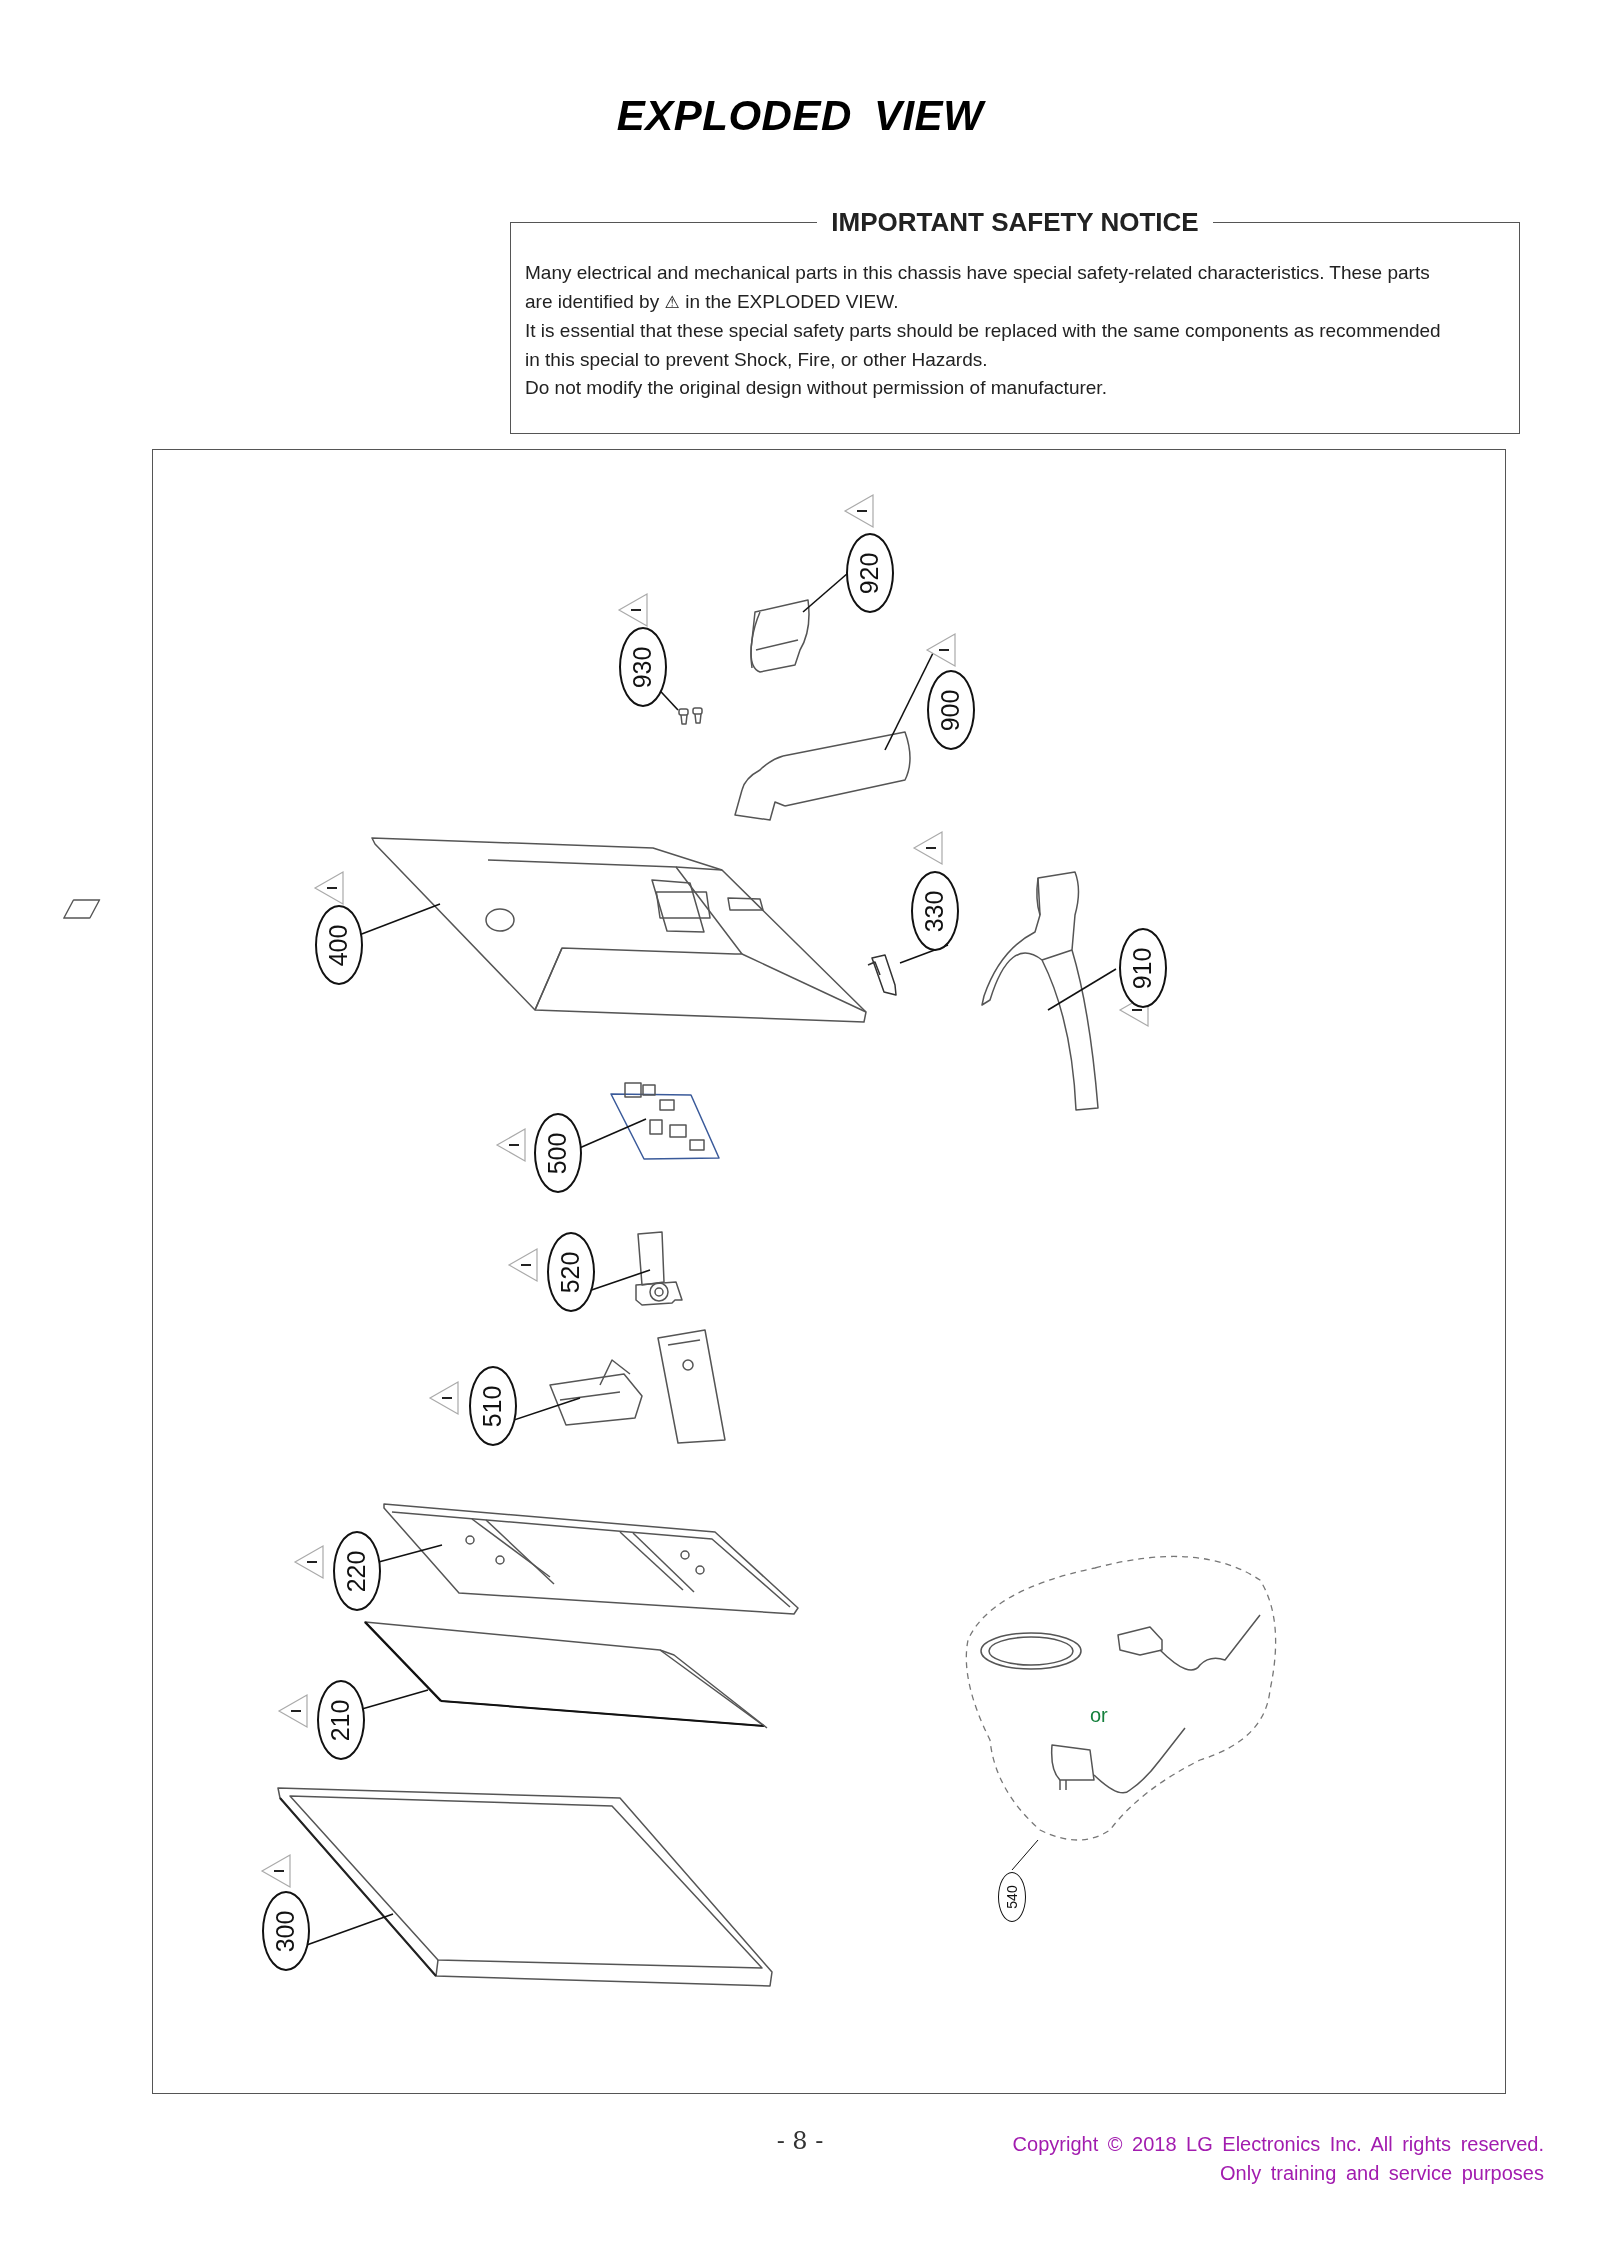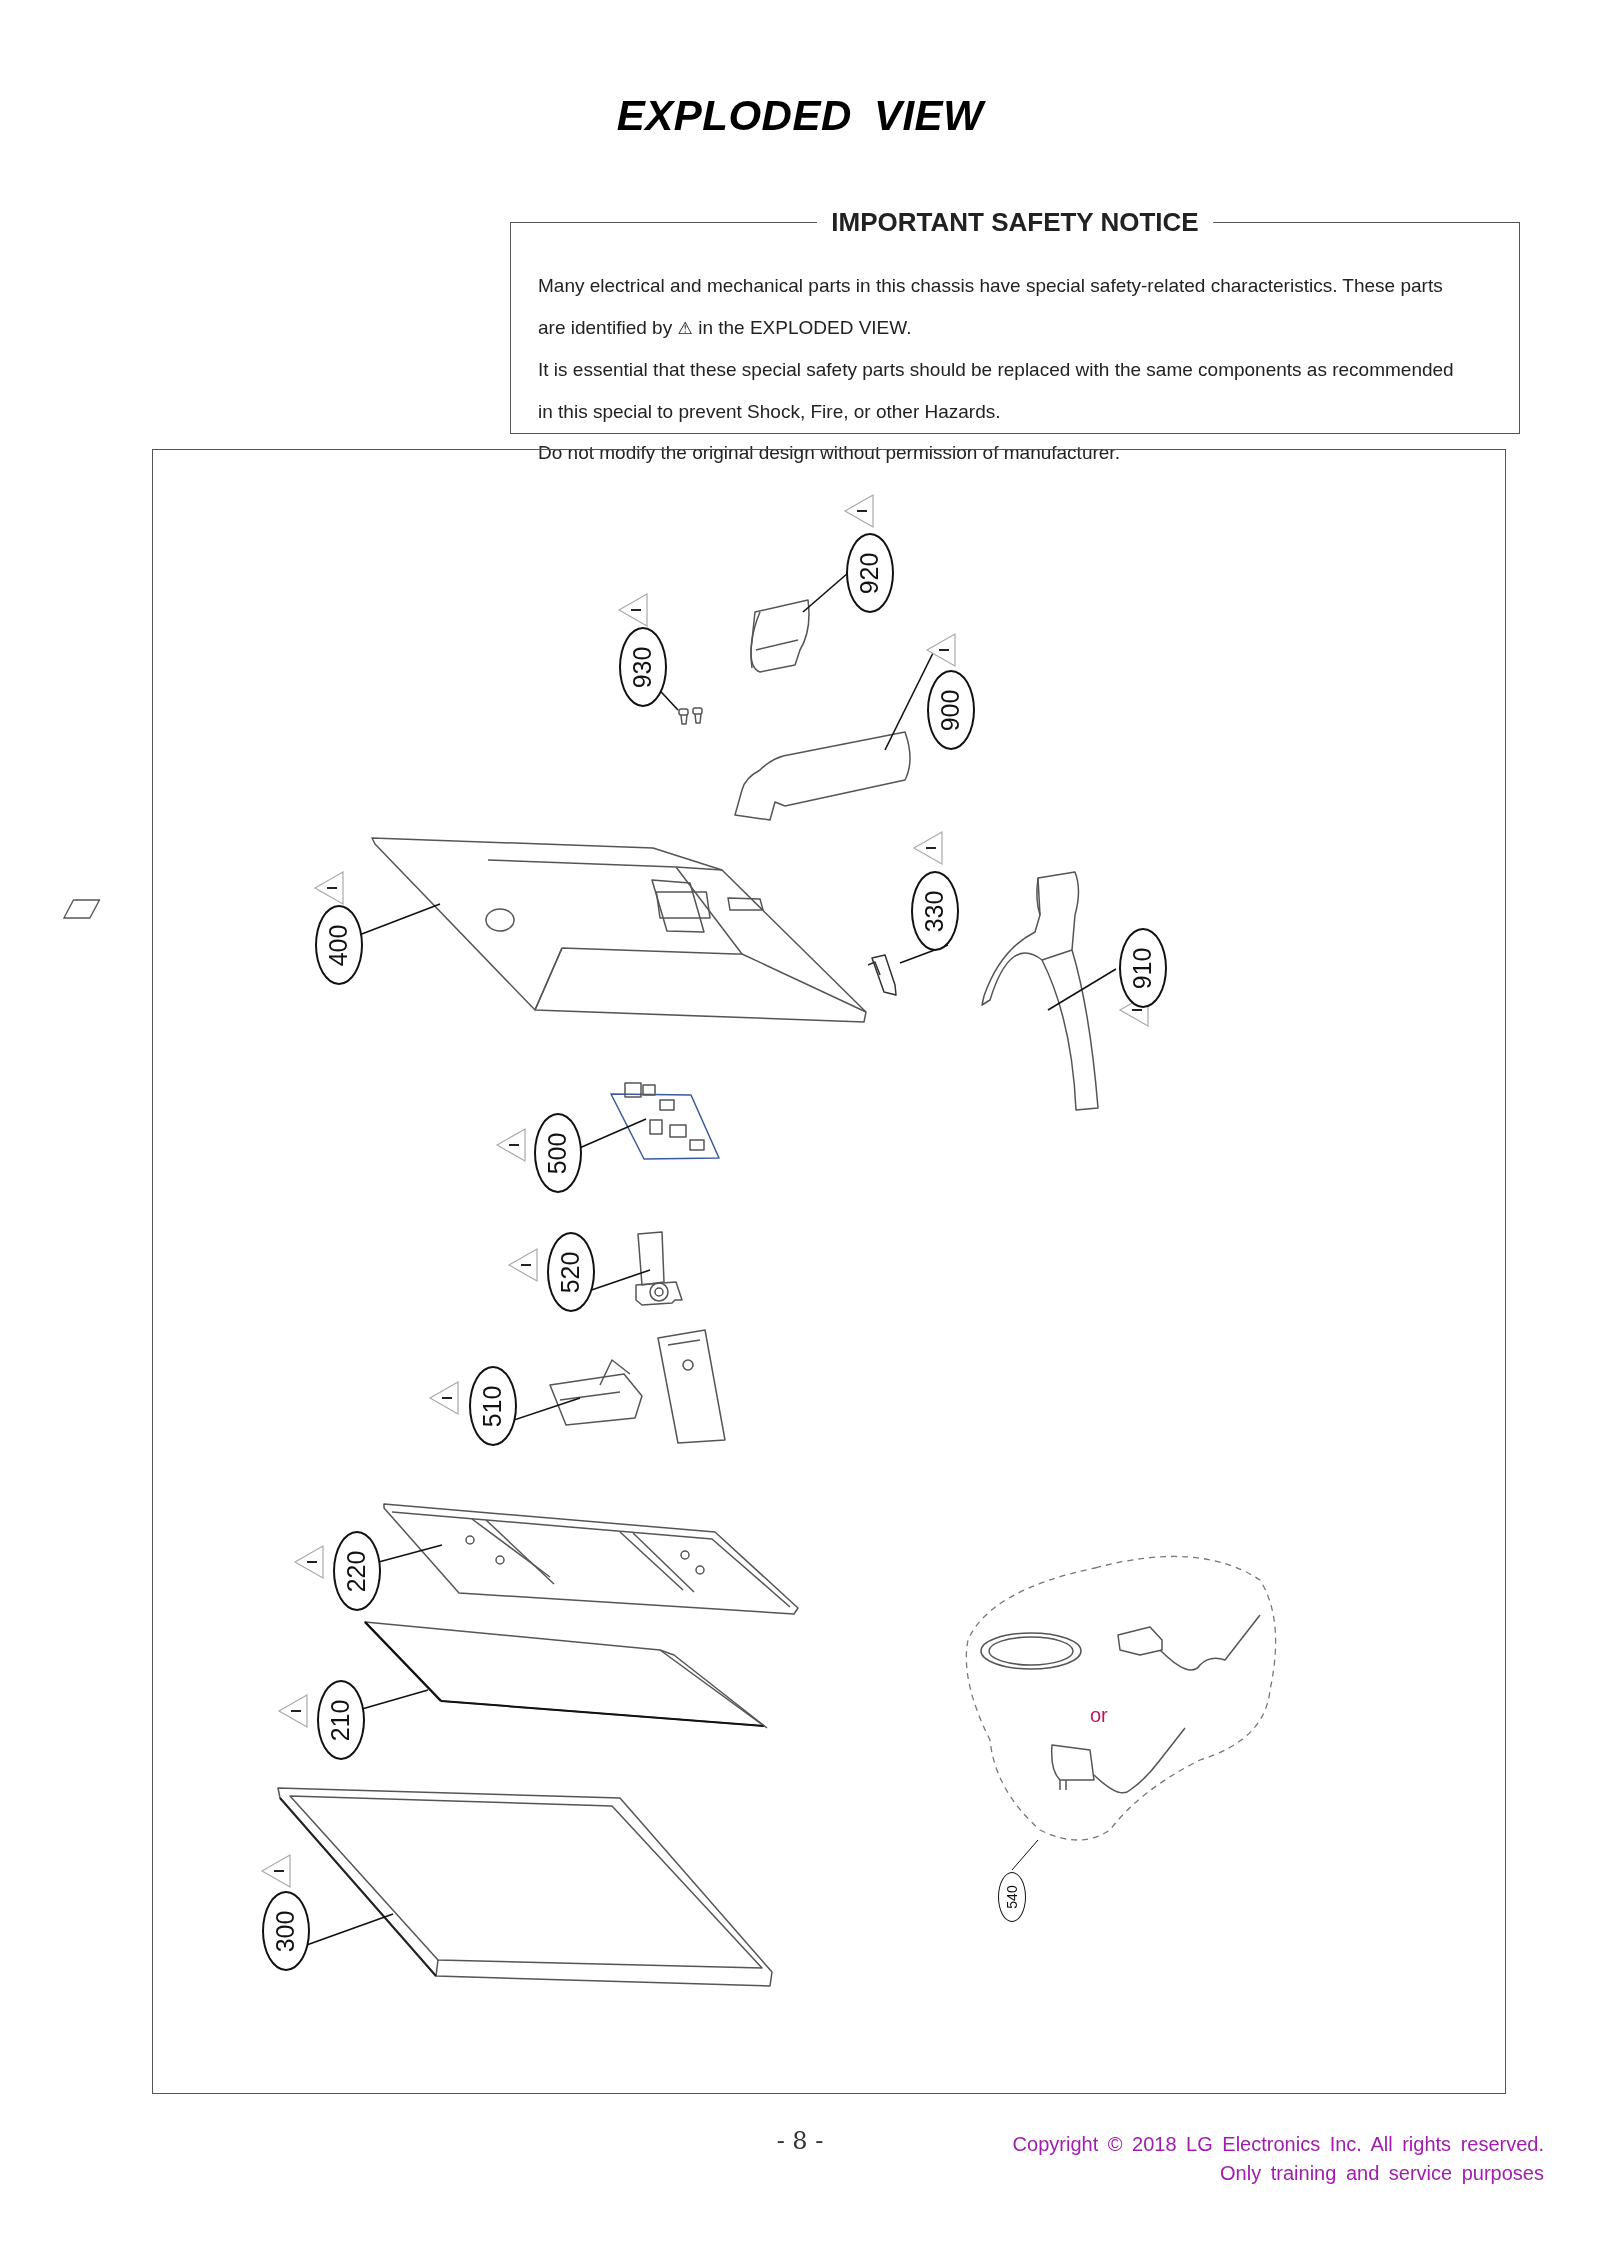--- a/index.html
+++ b/index.html
@@ -6,32 +6,32 @@
   body { width: 1600px; height: 2263px; position: relative; overflow: hidden;
          font-family: "Liberation Sans", sans-serif; color: #1a1a1a; }
   .page-title { position: absolute; left: 0; width: 1600px; top: 92px; text-align: center;
                 font-weight: bold; font-size: 42px; letter-spacing: 0.5px; color: #000; word-spacing: 10px; font-style: italic; }
   .notice-box { position: absolute; left: 510px; top: 222px; width: 1010px; height: 212px;
                 border: 1.5px solid #555; box-sizing: border-box; }
   .notice-title { position: absolute; top: -16px; left: 0; right: 0; text-align: center; }
   .notice-title span { background: #fff; padding: 0 14px; font-weight: bold; font-size: 26px; color: #222; }
   .notice-body { position: absolute; left: 14px; right: 14px; top: 36px; font-size: 19px; line-height: 28.5px;
                  color: #222; text-align: justify; }
-  .notice-body p { margin: 13px; }
+  .notice-body p { margin: 0; }
   .tri-inline { display: inline-block; width: 18px; text-align: center; font-size: 17px; margin: 0 4px; }
   .diagram-frame { position: absolute; left: 152px; top: 449px; width: 1354px; height: 1645px;
                    border: 1.5px solid #555; box-sizing: border-box; }
   .diagram-svg { position: absolute; left: 0; top: 0; }
   .callout { position: absolute; width: 48px; height: 80px; border: 2px solid #111; border-radius: 50%;
              box-sizing: border-box; display: flex; align-items: center; justify-content: center; background: #fff; }
   .callout span { transform: rotate(-90deg); font-size: 25px; white-space: nowrap; color: #111; }
   .callout.small { width: 28px; height: 50px; border-width: 1.2px; }
   .callout.small span { font-size: 14px; }
   .warn { position: absolute; width: 32px; height: 36px; }
-  .or-label { position: absolute; left: 1090px; top: 1704px; font-size: 20px; color: #be185d; }
+  .or-label { position: absolute; left: 1090px; top: 1704px; font-size: 20px; color: #15803d; }
   .page-number { position: absolute; left: 740px; top: 2127px; width: 120px; text-align: center;
                  font-family: "DejaVu Serif", serif; font-size: 24px; color: #333; }
   .copyright { position: absolute; right: 56px; top: 2130px; text-align: right; font-size: 20px; line-height: 29px;
                color: #a21caf; word-spacing: 4px; }
 </style>
 </head>
 <body>
 
 <div class="page-title">EXPLODED  VIEW</div>
 

